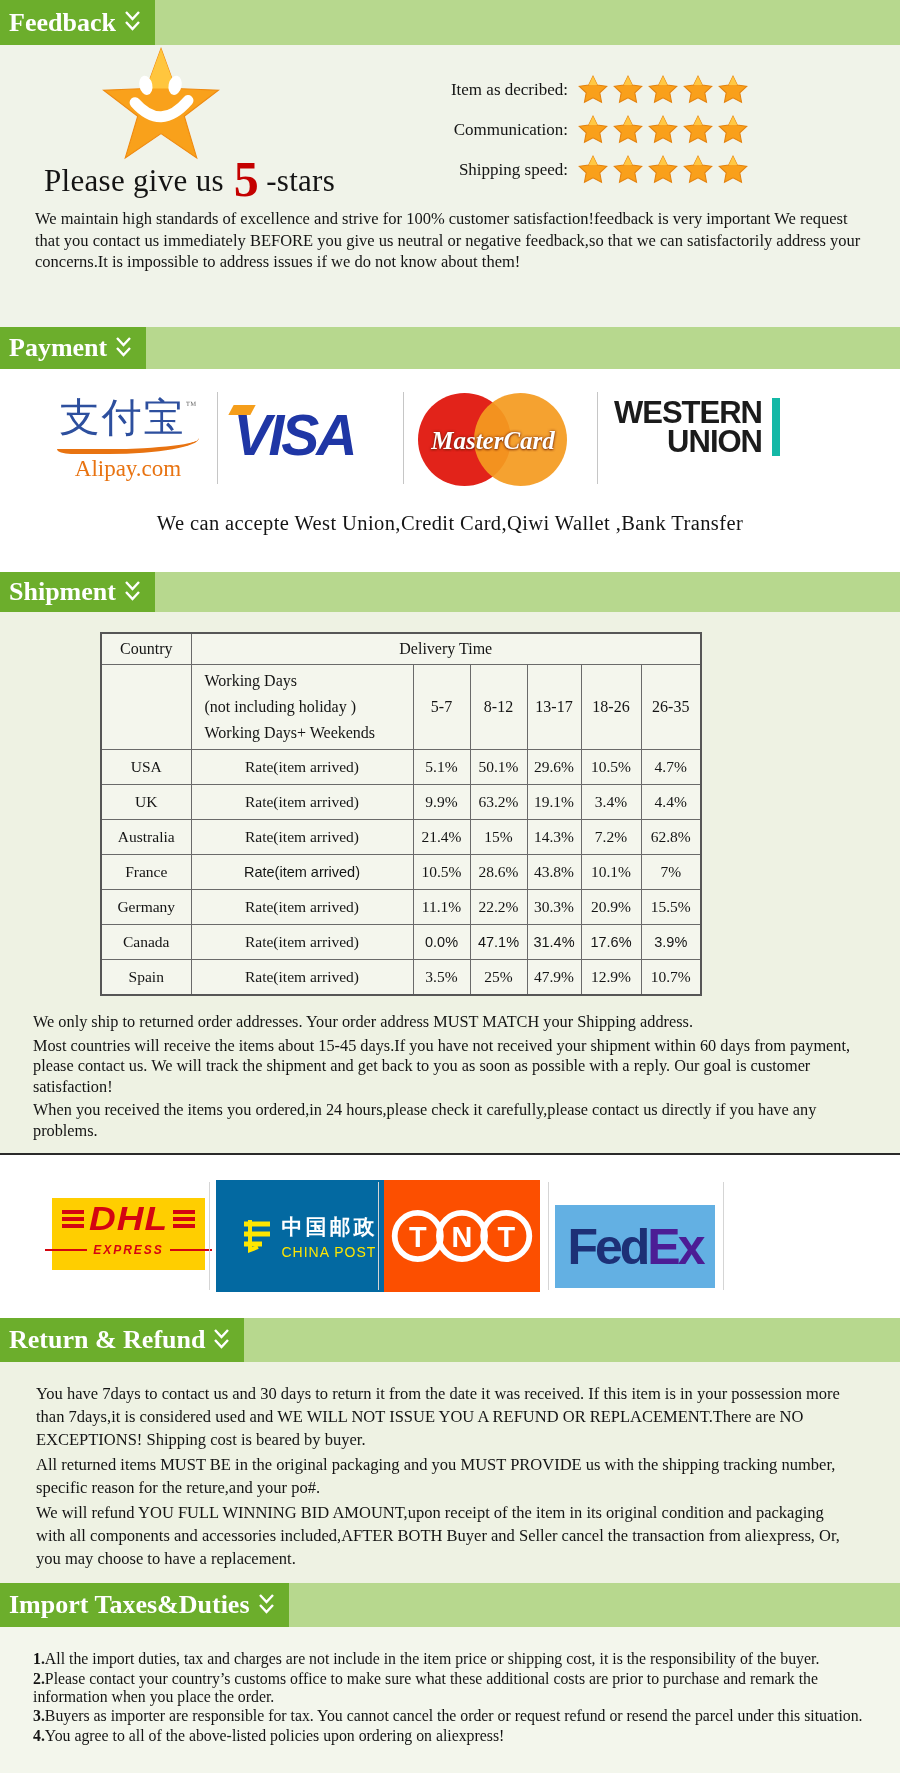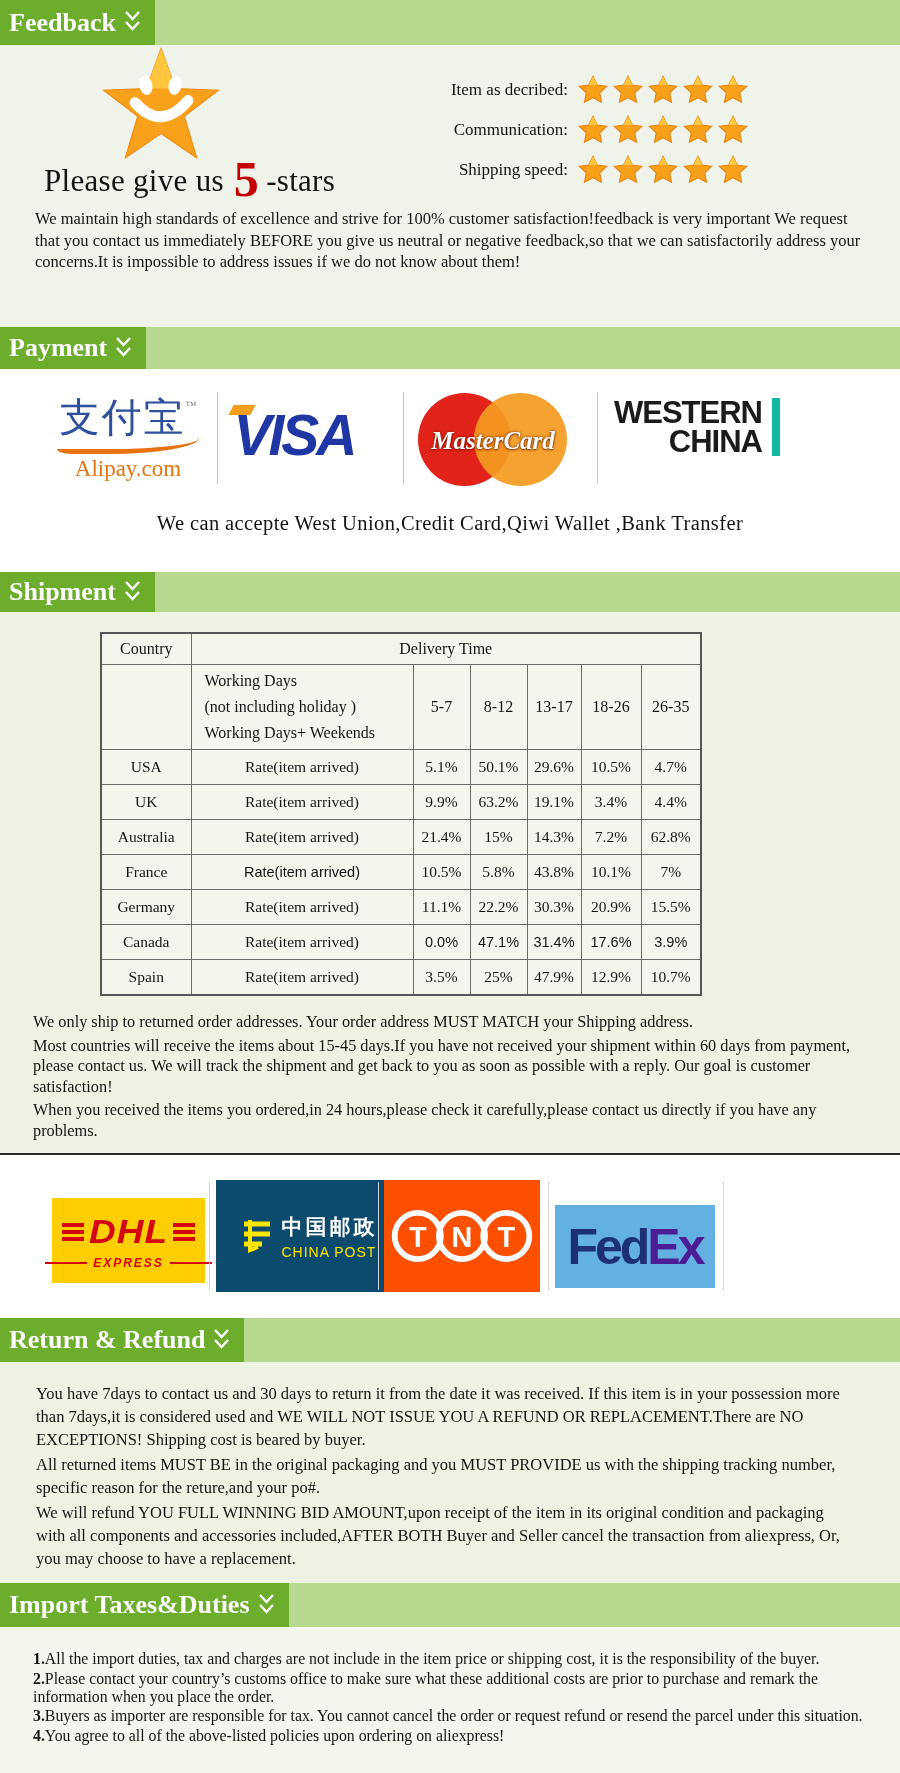--- a/index.html
+++ b/index.html
@@ -68,32 +68,32 @@
   #ship-table tr.h1 td{height:30px;font-size:16px;}
   #ship-table tr.h2 td{height:84px;font-size:16px;}
   #ship-table tr.data td{height:34px;}
   #ship-table td.wd{text-align:left;padding-left:13px;line-height:26px;}
   #ship-table .sans{font-family:"Liberation Sans",sans-serif;font-size:14.5px;}
   #ship-paras{position:absolute;left:33px;top:1012px;width:846px;font-size:16.3px;line-height:20.5px;}
   #ship-paras p{margin:0 0 3px 0;}
 
   
   #hline{position:absolute;left:0;top:1153px;width:900px;height:2px;background:#2a2a2a;}
-  #dhl{position:absolute;left:52px;top:1198px;width:153px;height:85px;background:#ffce00;
-       display:flex;flex-direction:column;justify-content:center;align-items:center;}
+  #dhl{position:absolute;left:52px;top:1198px;width:153px;height:72px;background:#ffce00;
+       display:flex;flex-direction:column;justify-content:flex-start;align-items:center;}
   .dhl-row{display:flex;align-items:center;gap:5px;}
   .dhl-bars{display:flex;flex-direction:column;gap:3px;}
   .dhl-bars i{display:block;width:22px;height:4px;background:#d40511;}
   .dhl-word{color:#d40511;font-family:"Liberation Sans",sans-serif;font-style:italic;font-weight:900;
             font-size:37px;letter-spacing:1px;transform:scaleY(.88);}
   .dhl-sub-row{display:flex;align-items:center;gap:6px;margin-top:3px;}
   .dhl-line{width:42px;height:2px;background:#d40511;}
   .dhl-sub{color:#d40511;font-family:"Liberation Sans",sans-serif;font-style:italic;font-weight:bold;
            font-size:12px;letter-spacing:2px;}
-  #chinapost{position:absolute;left:216px;top:1180px;width:185px;height:112px;background:#0c4a6e;
+  #chinapost{position:absolute;left:216px;top:1180px;width:185px;height:112px;background:#0369a1;
              display:flex;align-items:center;justify-content:center;gap:8px;}
   .cp-col{display:flex;flex-direction:column;align-items:flex-start;gap:3px;}
   .cp-cn{color:#fff;font-size:21px;font-weight:bold;letter-spacing:3px;}
   .cp-en{color:#ffe600;font-size:14px;letter-spacing:1px;font-family:"Liberation Sans",sans-serif;}
   #tnt{position:absolute;left:384px;top:1180px;width:156px;height:112px;background:#fc4f00;
        display:flex;align-items:center;justify-content:center;}
   #fedex{position:absolute;left:555px;top:1205px;width:160px;height:83px;background:#63b0e3;
          display:flex;align-items:center;justify-content:center;
          font-family:"Liberation Sans",sans-serif;font-weight:900;font-size:50px;letter-spacing:-3px;}
   .fed{color:#1d3076;}.ex{color:#4c1d95;}
@@ -262,21 +262,21 @@
   </div>
   <div class="vdiv" id="pd2"></div>
   <div id="mastercard">
     <span class="mc-c mc-red"></span>
     <span class="mc-c mc-org"></span>
     <span class="mc-text">MasterCard</span>
   </div>
   <div class="vdiv" id="pd3"></div>
   <div id="wunion">
     <div>WESTERN</div>
-    <div>CHINA</div>
+    <div>UNION</div>
   </div>
   <div id="accept">We can accepte West Union,Credit Card,Qiwi Wallet ,Bank Transfer</div>
 
   <table id="ship-table">
       <colgroup>
         <col style="width:90px">
         <col style="width:222px">
         <col style="width:57px">
         <col style="width:57px">
         <col style="width:54px">
@@ -325,21 +325,21 @@
           <td class="">21.4%</td>
           <td class="">15%</td>
           <td class="">14.3%</td>
           <td class="">7.2%</td>
           <td class="">62.8%</td>
         </tr>
         <tr class="data">
           <td>France</td>
           <td class="sans">Rate(item arrived)</td>
           <td class="">10.5%</td>
-          <td class="">5.8%</td>
+          <td class="">28.6%</td>
           <td class="">43.8%</td>
           <td class="">10.1%</td>
           <td class="">7%</td>
         </tr>
         <tr class="data">
           <td>Germany</td>
           <td class="">Rate(item arrived)</td>
           <td class="">11.1%</td>
           <td class="">22.2%</td>
           <td class="">30.3%</td>

